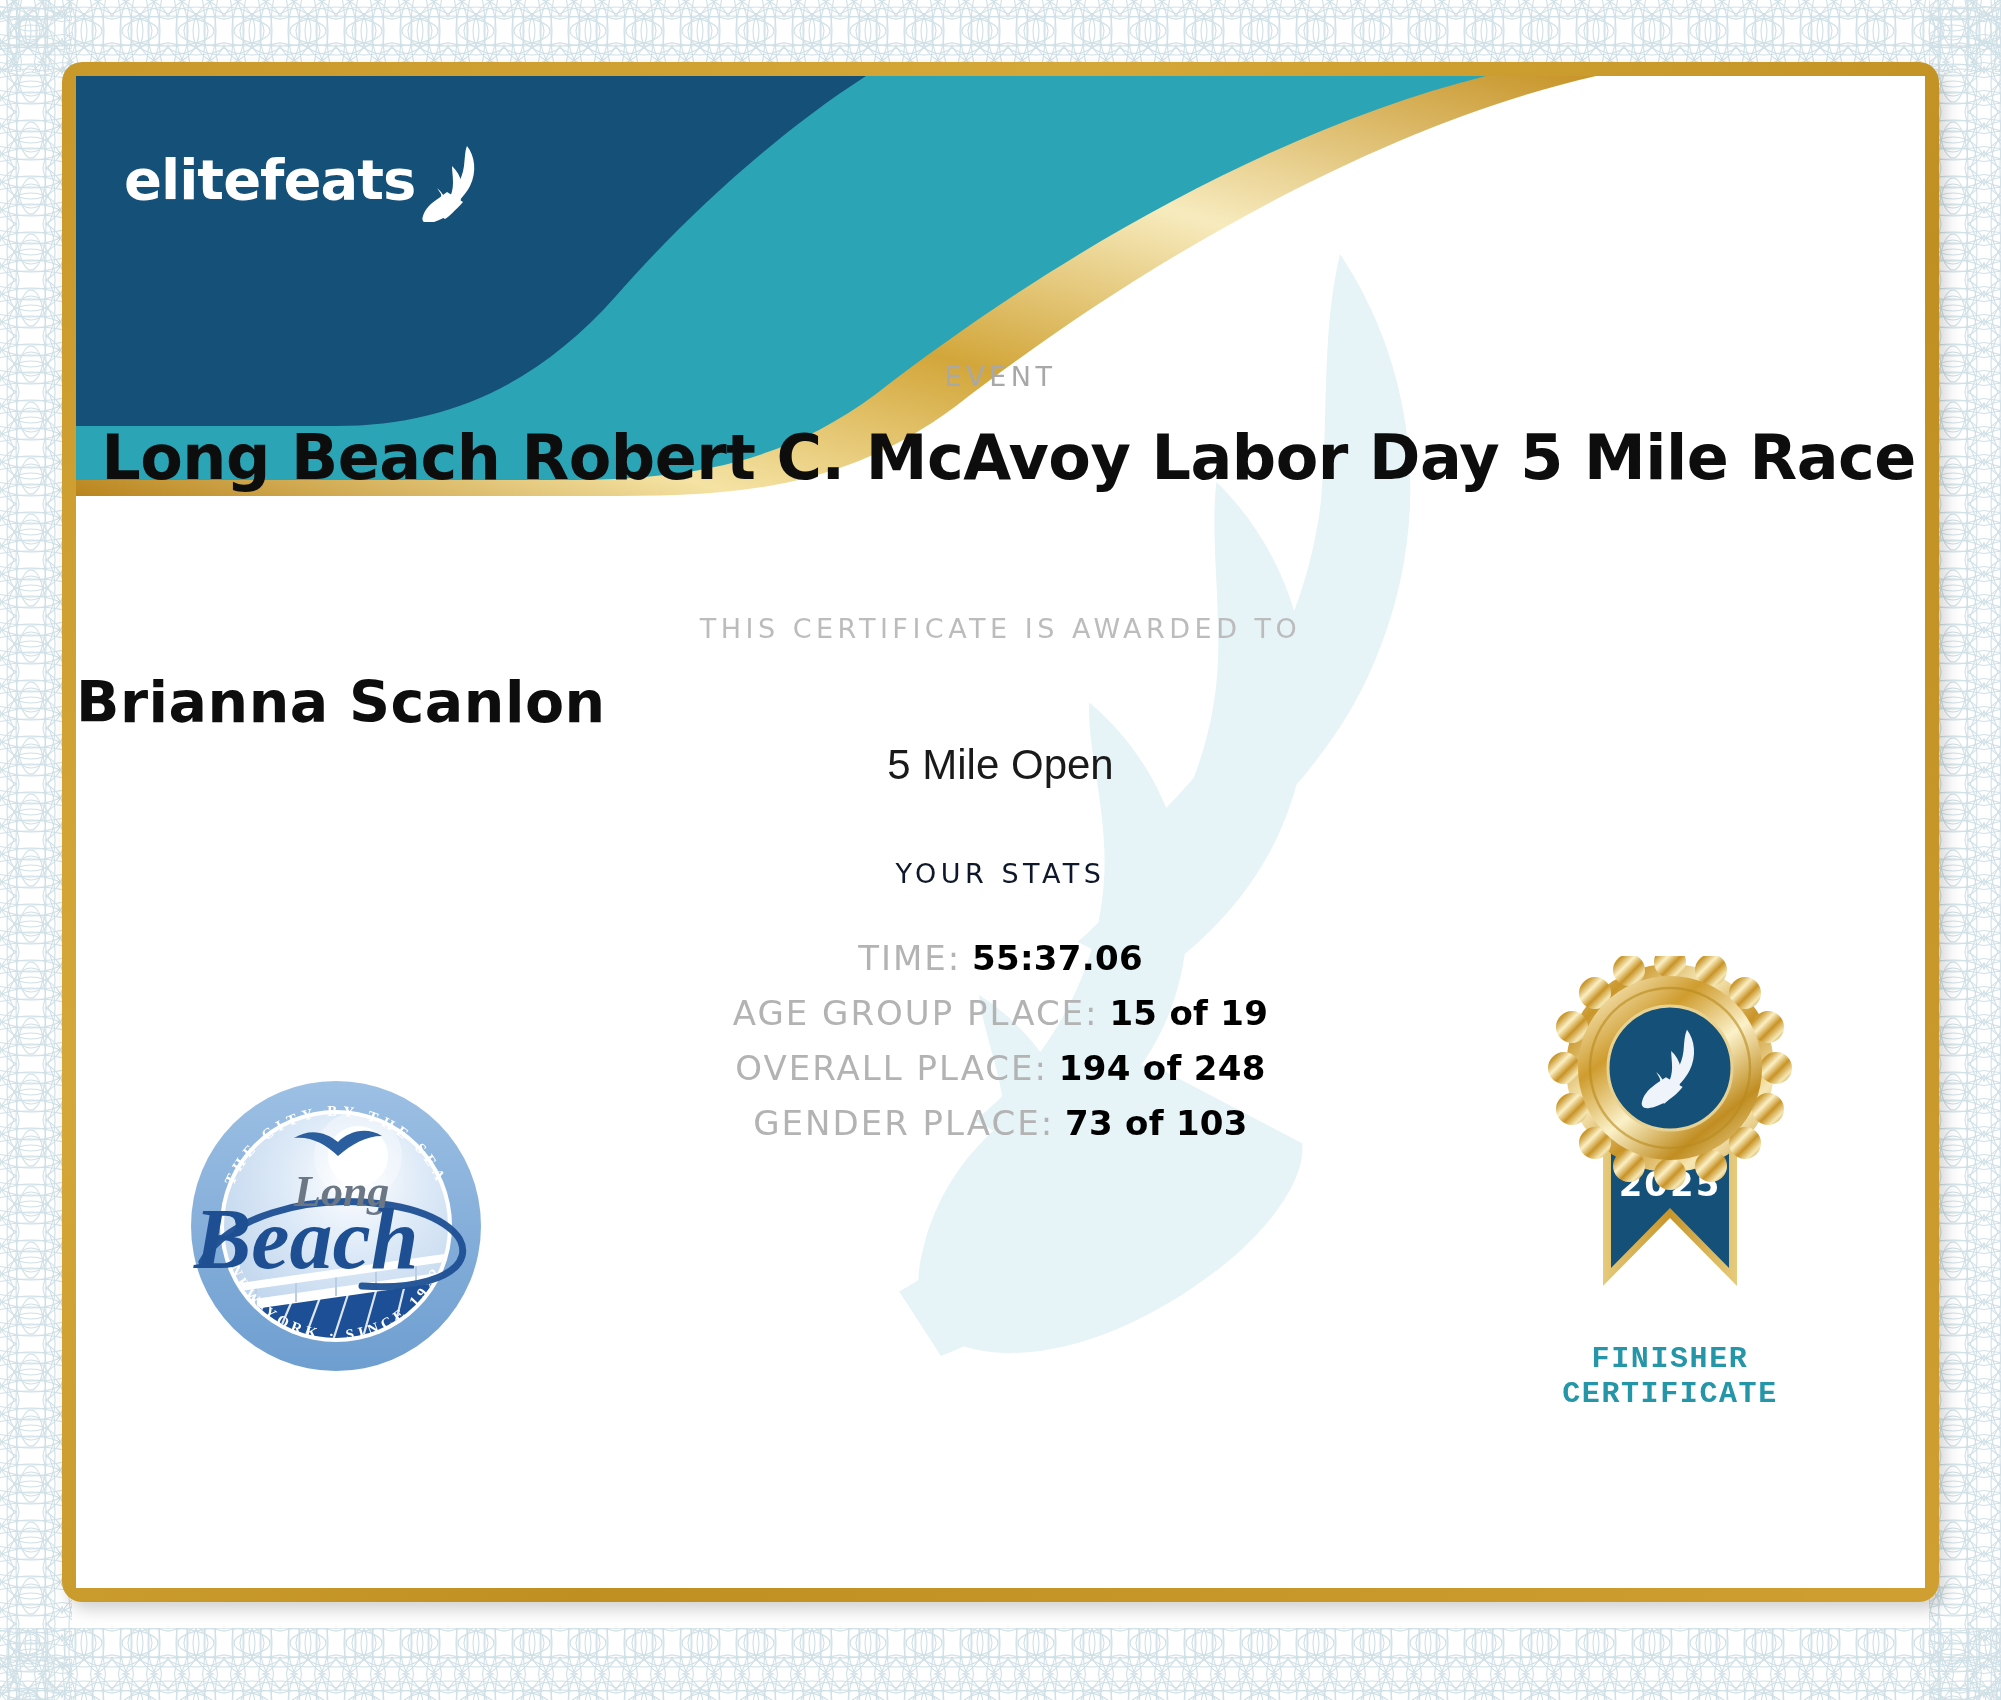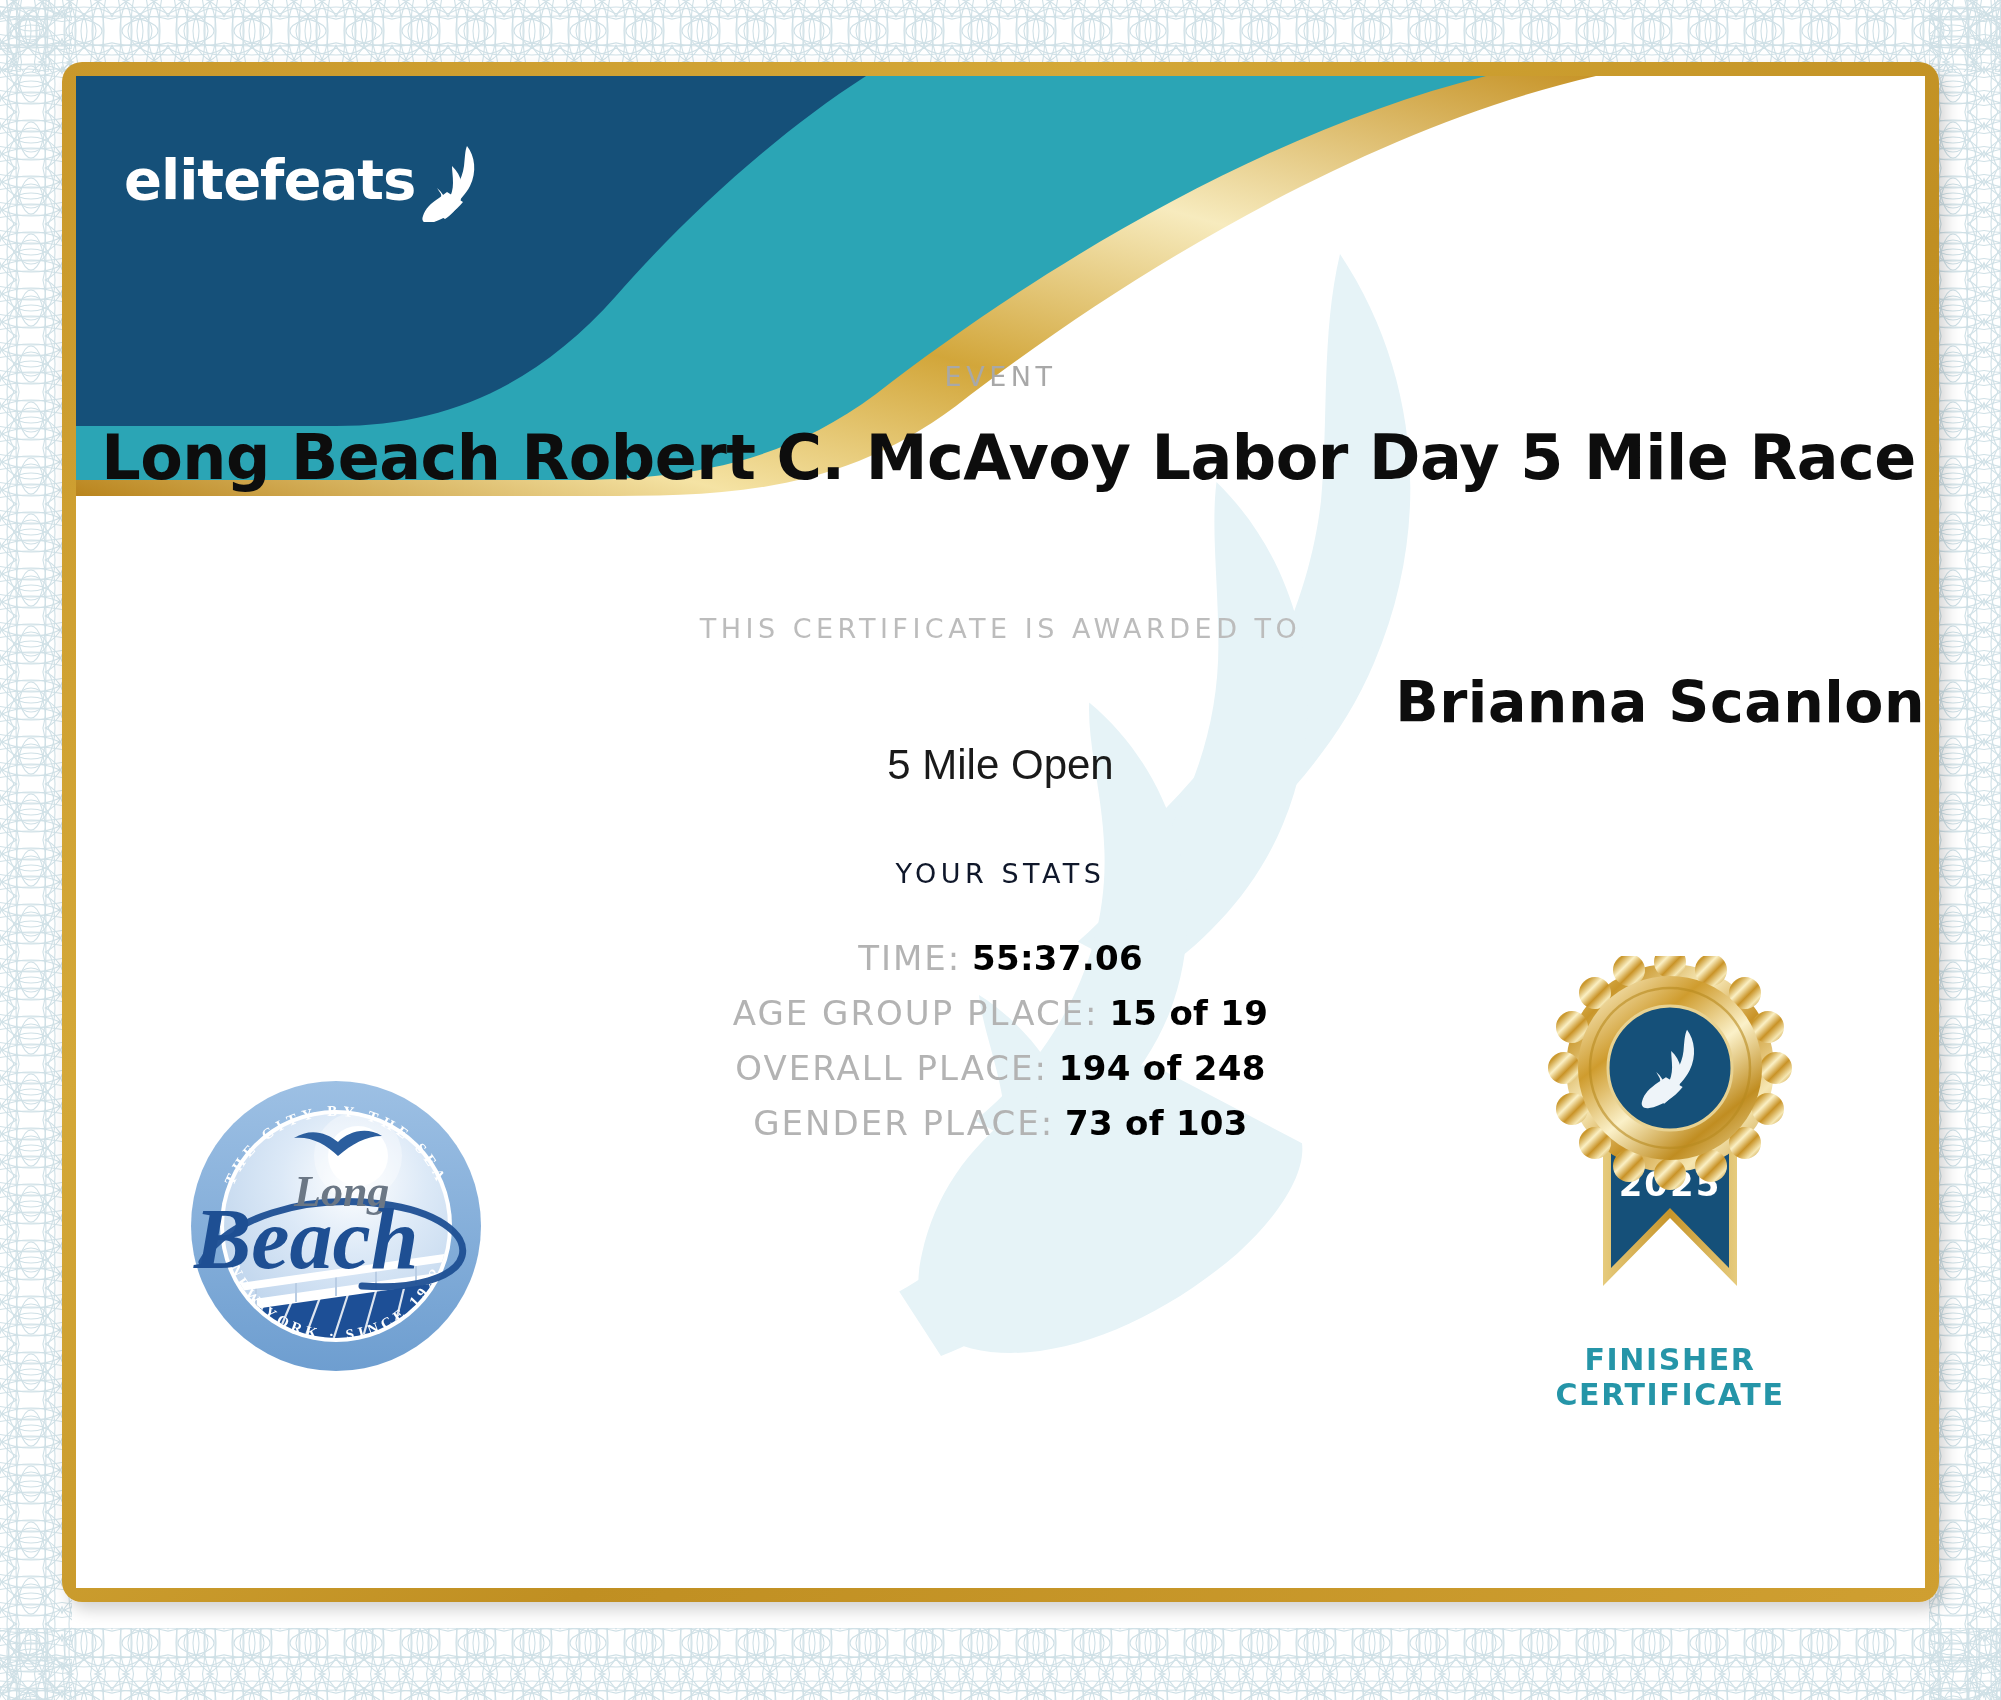--- a/index.html
+++ b/index.html
@@ -97,21 +97,21 @@
     text-align:center;
     color:#0d0d0d;
     font-size:62px;
     font-weight:700;
     font-family:"DejaVu Sans", sans-serif;
     letter-spacing:-0.5px;
     white-space:nowrap;
   }
 
   .recipient-name{
-    text-align:right;
+    text-align:left;
     color:#0d0d0d;
     font-size:57px;
     font-weight:700;
     font-family:"DejaVu Sans", sans-serif;
     letter-spacing:0.5px;
   }
   .division{
     text-align:center;
     color:#1a1a1a;
     font-size:42px;
@@ -161,21 +161,21 @@
   .medal svg{display:block;margin:0 auto;}
   .medal-caption{
     margin-top:6px;
     color:#2595a8;
     font-size:30px;
     font-weight:700;
     line-height:1.18;
     letter-spacing:1.6px;
     font-family:"DejaVu Sans", sans-serif;
   }
-  .medal-caption div{display:block;}
+  .medal-caption div{display:block;font-family:Liberation Mono, monospace;}
 </style>
 </head>
 <body>
 
 <svg id="guilloche" viewBox="0 0 2001 1700" xmlns="http://www.w3.org/2000/svg">
   <defs>
     <g id="gu-loop">
       <ellipse rx="46" ry="15" fill="none" stroke="#cfe0e6" stroke-width="1.1"></ellipse>
       <ellipse rx="40" ry="24" fill="none" stroke="#cfe0e6" stroke-width="1.1"></ellipse>
       <ellipse rx="31" ry="33" fill="none" stroke="#cfe0e6" stroke-width="1.1"></ellipse>

